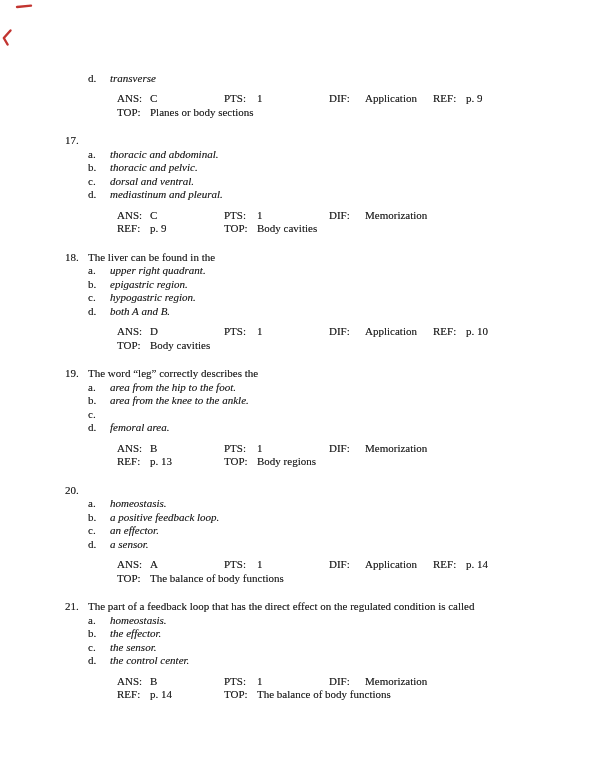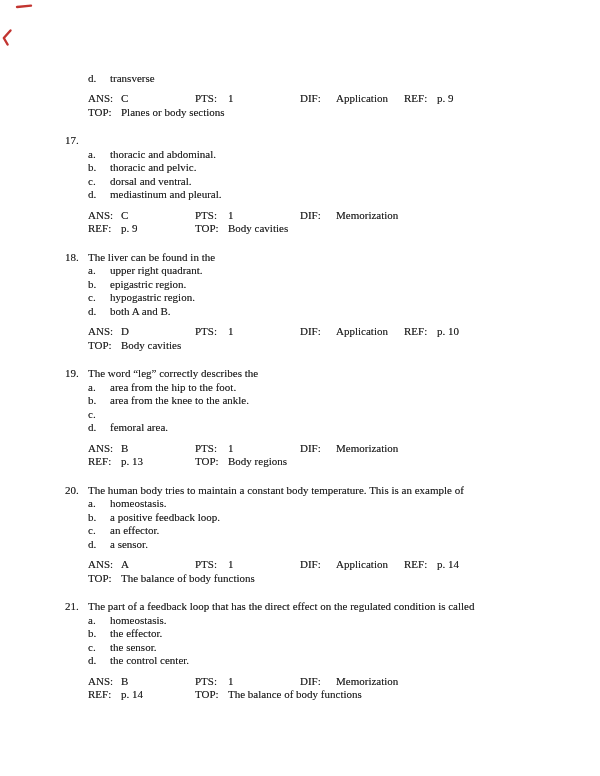--- a/index.html
+++ b/index.html
@@ -18,22 +18,22 @@
   }
   .content{
     position:absolute;
     top:71.5px;left:0;right:0;
   }
   .scan-text{ text-shadow:0 0 0.6px rgba(40,40,40,0.55); }
   .line{ position:relative; height:13.5px; line-height:13.5px; white-space:nowrap; }
   .qnum{ position:absolute; left:65px; }
   .qtext{ position:absolute; left:88px; }
   .oletter{ position:absolute; left:88px; }
-  .otext{ position:absolute; left:110px; }
-  .answer-block{ margin:7px 0 15px 0; }
+  .otext{ position:absolute; left:110px;font-style:italic; }
+  .answer-block{ margin:7px 0 15px 0;padding-left:29px; }
   .alabel,.avalue{ position:absolute; }
   .l1{ left:88px; }  .v1{ left:121px; }
   .l2{ left:195px; } .v2{ left:228px; }
   .l3{ left:300px; } .v3{ left:336px; }
   .l4{ left:404px; } .v4{ left:437px; }
   .pen-marks{ position:absolute; top:0; left:0; pointer-events:none; }
 </style>
 </head>
 <body>
 
@@ -192,21 +192,20 @@
             <span class="alabel l1">REF:</span>
             <span class="avalue v1">p. 13</span>
             <span class="alabel l2">TOP:</span>
             <span class="avalue v2">Body regions</span>
           </div>
         </div>
   </div>
       <div class="block">
     <div class="line qrow">
       <span class="qnum">20.</span>
-      <span class="qtext">The human body tries to maintain a constant body temperature. This is an example of</span>
     </div>
     <div>
 
     <div class="line">
         <span class="oletter">a.</span>
         <span class="otext">homeostasis.</span>
       </div>
           <div class="line">
         <span class="oletter">b.</span>
         <span class="otext">a positive feedback loop.</span>

